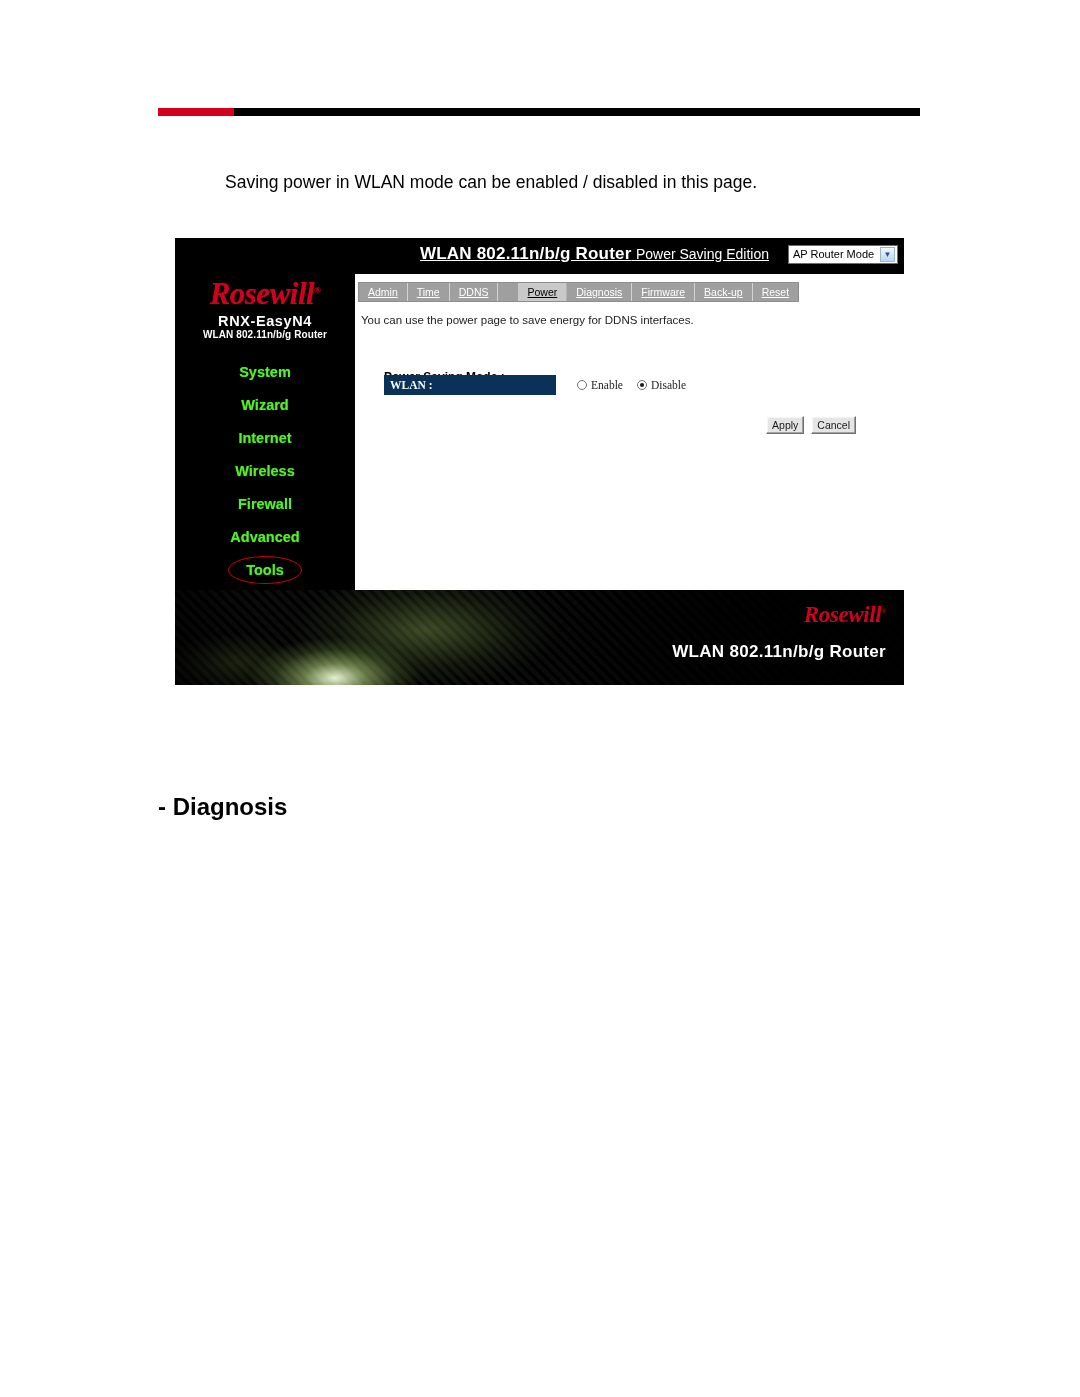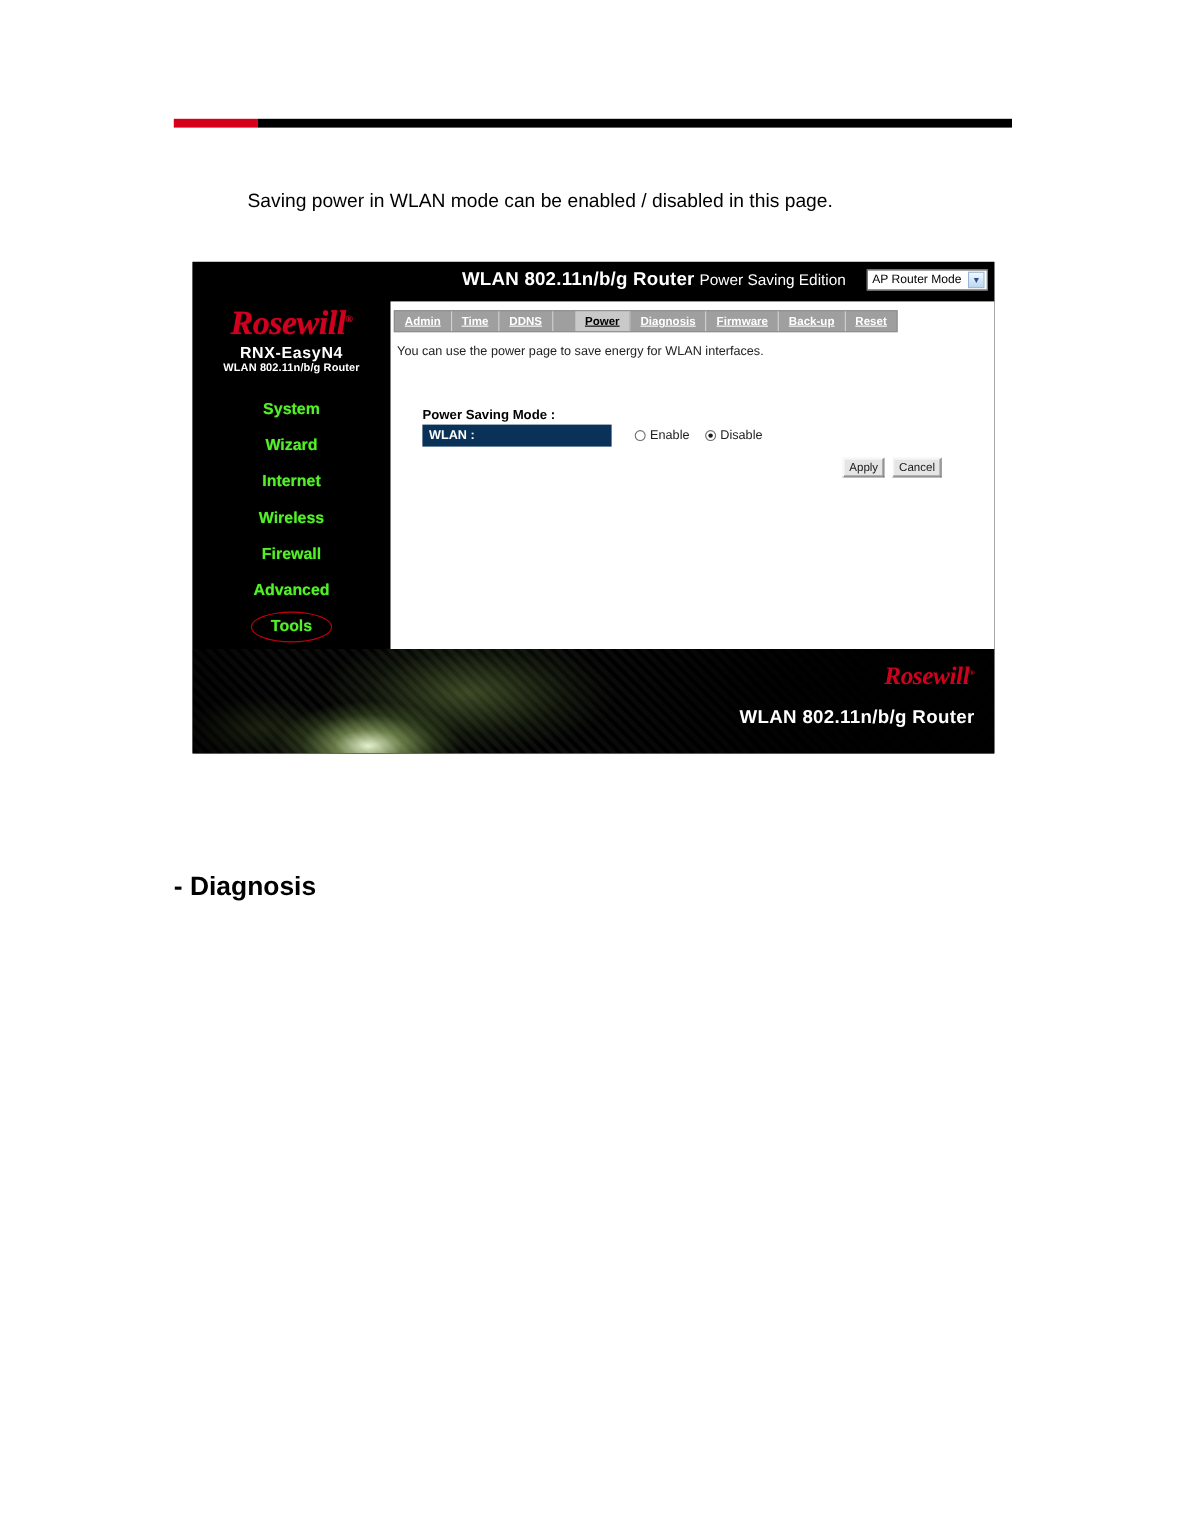--- a/index.html
+++ b/index.html
@@ -47,21 +47,21 @@
     overflow: hidden;
   }
 
   
   .shot-topbar {
     position: absolute; left: 0; top: 0; width: 100%; height: 36px;
     background: #000000;
   }
   .shot-title {
     position: absolute; left: 245px; top: 6px;
-    color: #ffffff; white-space: nowrap;
+    color: #ffffff; white-space: nowrap; text-decoration: underline;
   }
   .shot-title .t-bold { font-size: 17px; font-weight: bold; letter-spacing: .2px; }
   .shot-title .t-light { font-size: 14px; font-weight: normal; }
 
   .mode-select {
     position: absolute; right: 6px; top: 7px;
     height: 19px; min-width: 110px;
     background: #ffffff;
     border: 1px solid #6c6c6c;
     display: flex; align-items: center;
@@ -130,41 +130,41 @@
   .tabbar {
     position: absolute; left: 3px; top: 8px;
     height: 20px;
     background: #9f9f9f;
     display: flex; align-items: stretch;
     border: 1px solid #8d8d8d;
   }
   .tab {
     display: flex; align-items: center; justify-content: center;
     padding: 0 9px;
-    font-size: 10.5px; font-weight: bold; color: #ffffff;
+    font-size: 10.5px; font-weight: normal; color: #ffffff;
     text-decoration: underline;
     border-right: 1px solid #d2d2d2;
     white-space: nowrap;
     cursor: pointer;
   }
   .tab:last-child { border-right: none; }
   .tab.active {
     background: #c9c9c9; color: #000000;
     border-right: 1px solid #b4b4b4;
     margin-left: 20px;
   }
   .main-desc {
     position: absolute; left: 6px; top: 40px;
     font-size: 11.5px; color: #222; white-space: nowrap;
   }
   .section-label {
     position: absolute; left: 29px; top: 96px;
     font-size: 12px; font-weight: bold; color: #000;
   }
-  .field-row { position: absolute; left: 29px; top: 112px; display: flex; align-items: center; }
+  .field-row { position: absolute; left: 29px; top: 101px; display: flex; align-items: center; font-family: Liberation Serif, serif; }
   .field-key {
     width: 172px; height: 20px;
     background: #0a3259;
     color: #ffffff; font-size: 11.5px; font-weight: bold;
     display: flex; align-items: center;
     padding-left: 6px;
   }
   .radio-group { display: flex; align-items: center; margin-left: 21px; gap: 14px; }
   .radio-opt { display: flex; align-items: center; gap: 4px; font-size: 11.5px; color: #222; cursor: pointer; }
   .radio-mark {
@@ -315,21 +315,21 @@
             <span>Firmware</span>
           </div>
         <div class="tab">
             <span>Back-up</span>
           </div>
         <div class="tab">
             <span>Reset</span>
           </div>
       </div>
 
-      <div class="main-desc">You can use the power page to save energy for WLAN interfaces.</div>
+      <div class="main-desc">You can use the power page to save energy for DDNS interfaces.</div>
 
       <div class="section-label">Power Saving Mode :</div>
 
       <div class="field-row">
         <div class="field-key">WLAN :</div>
         <div class="radio-group">
           <label class="radio-opt">
             <span class="radio-mark"></span>
             <span>Enable</span>
           </label>

